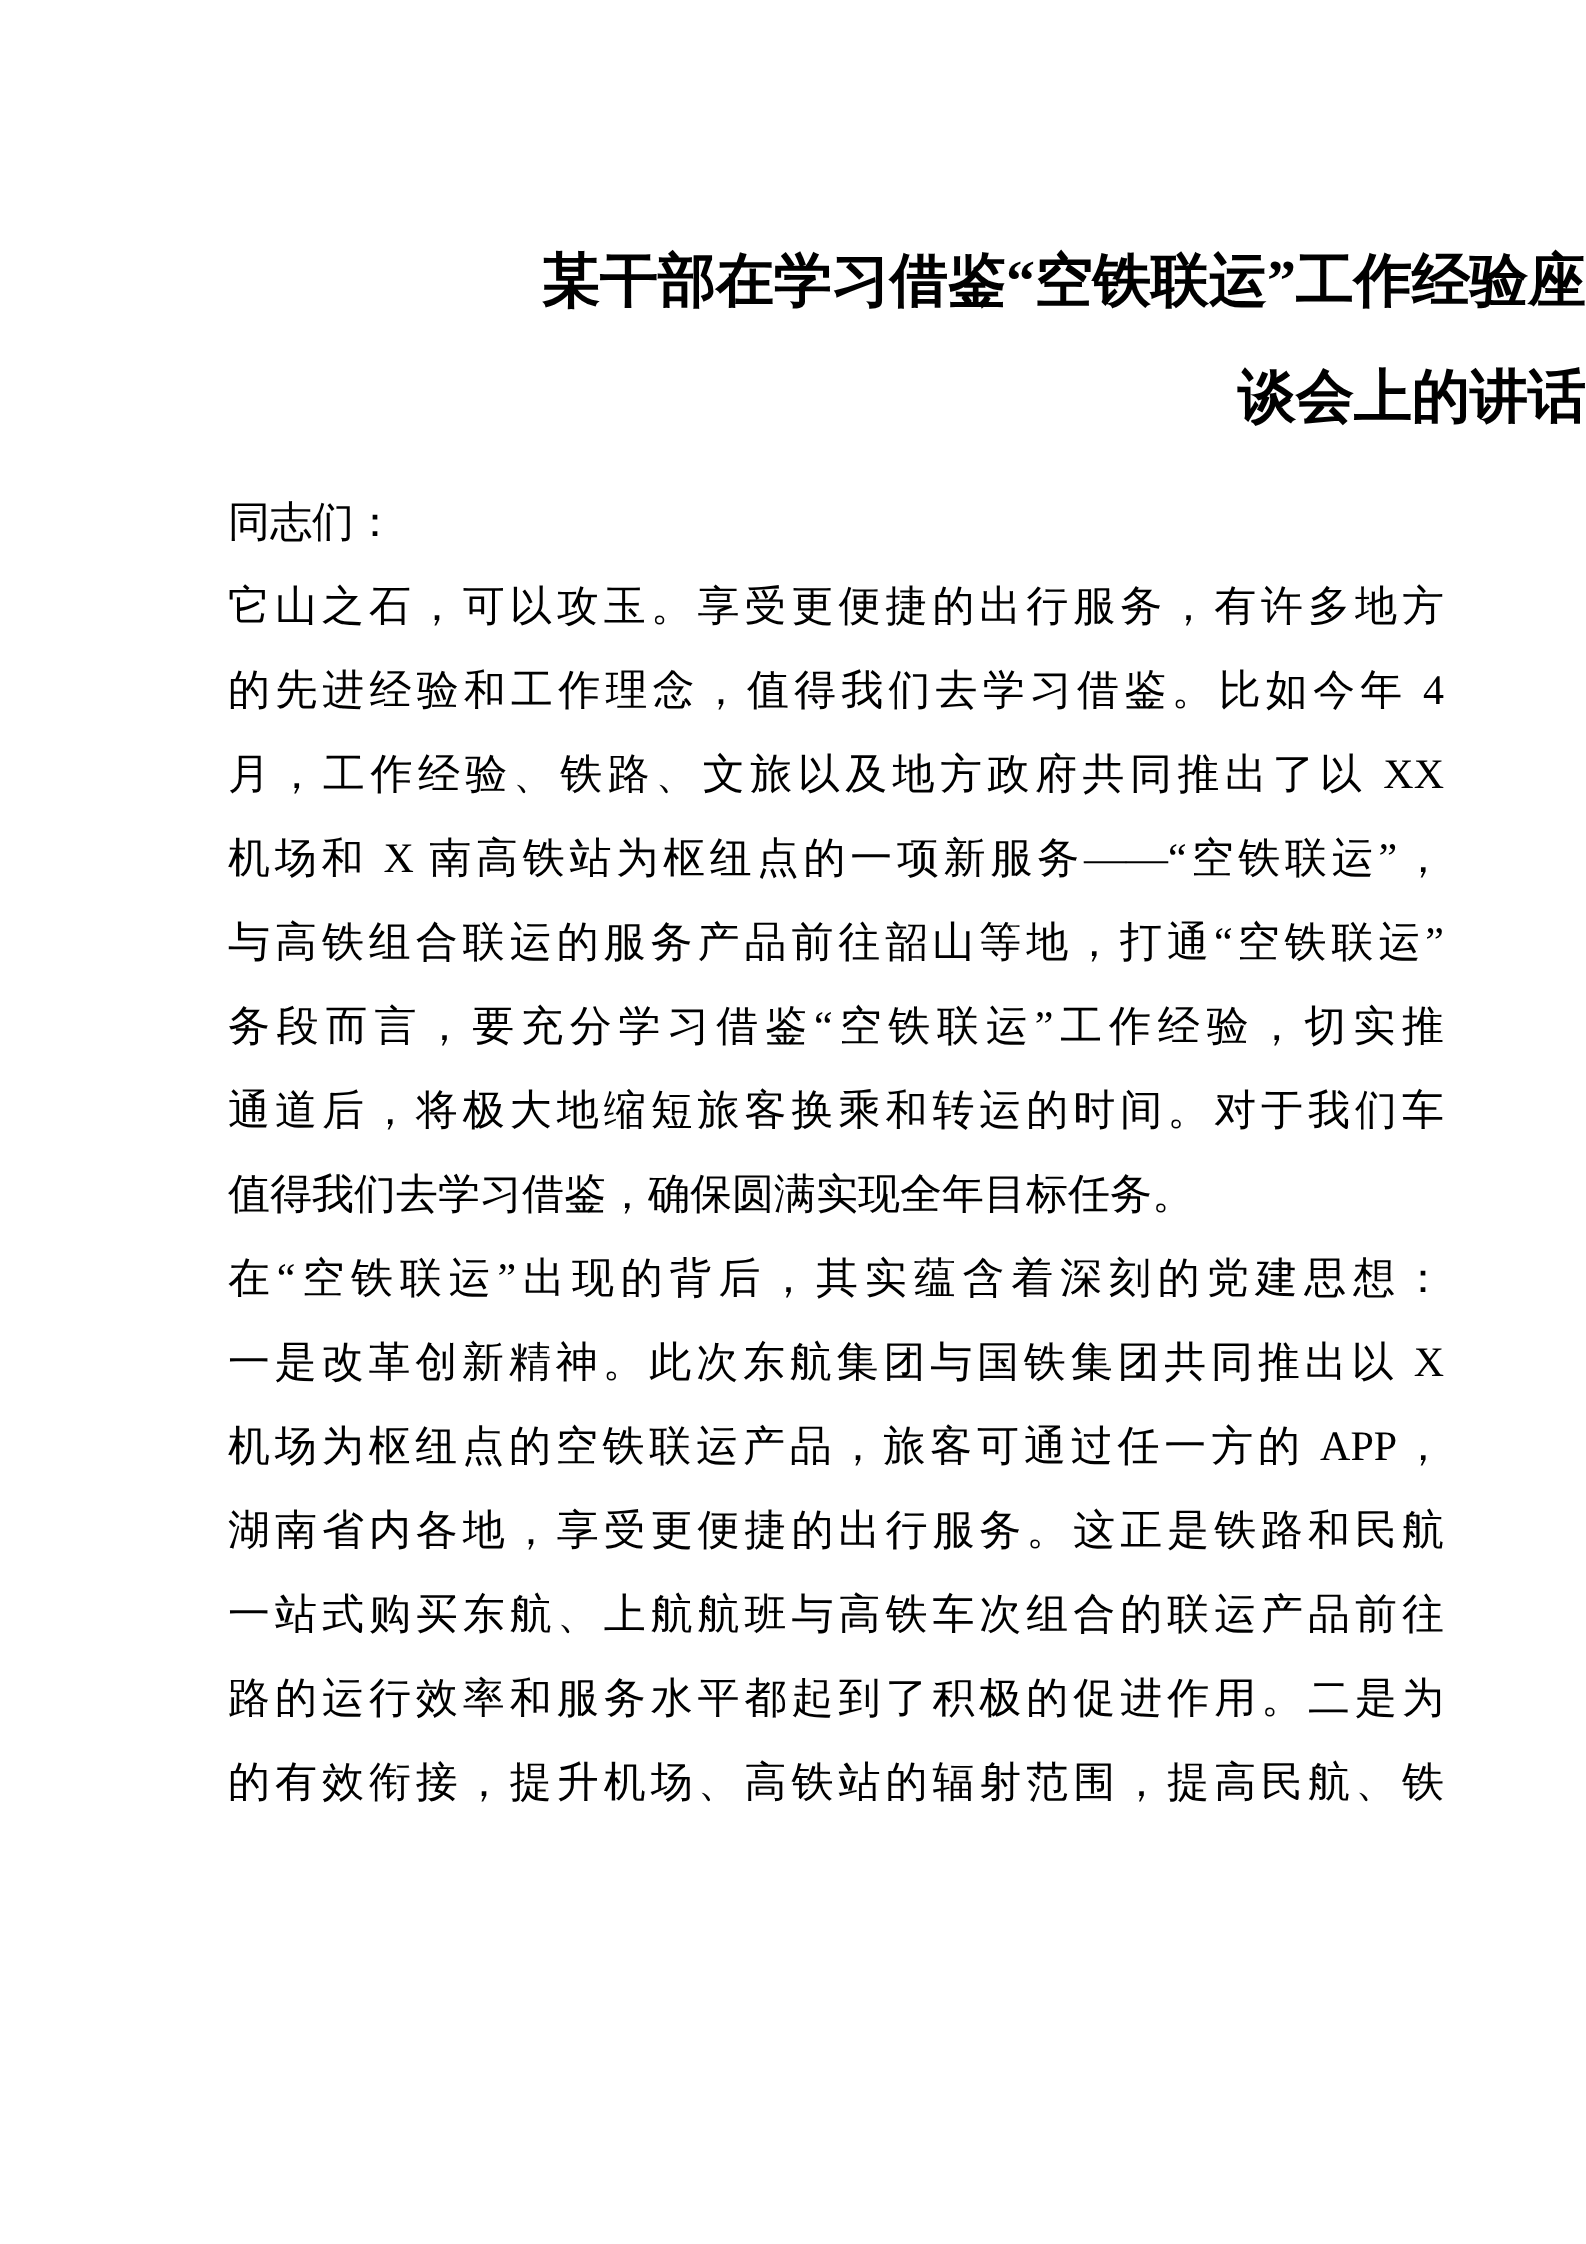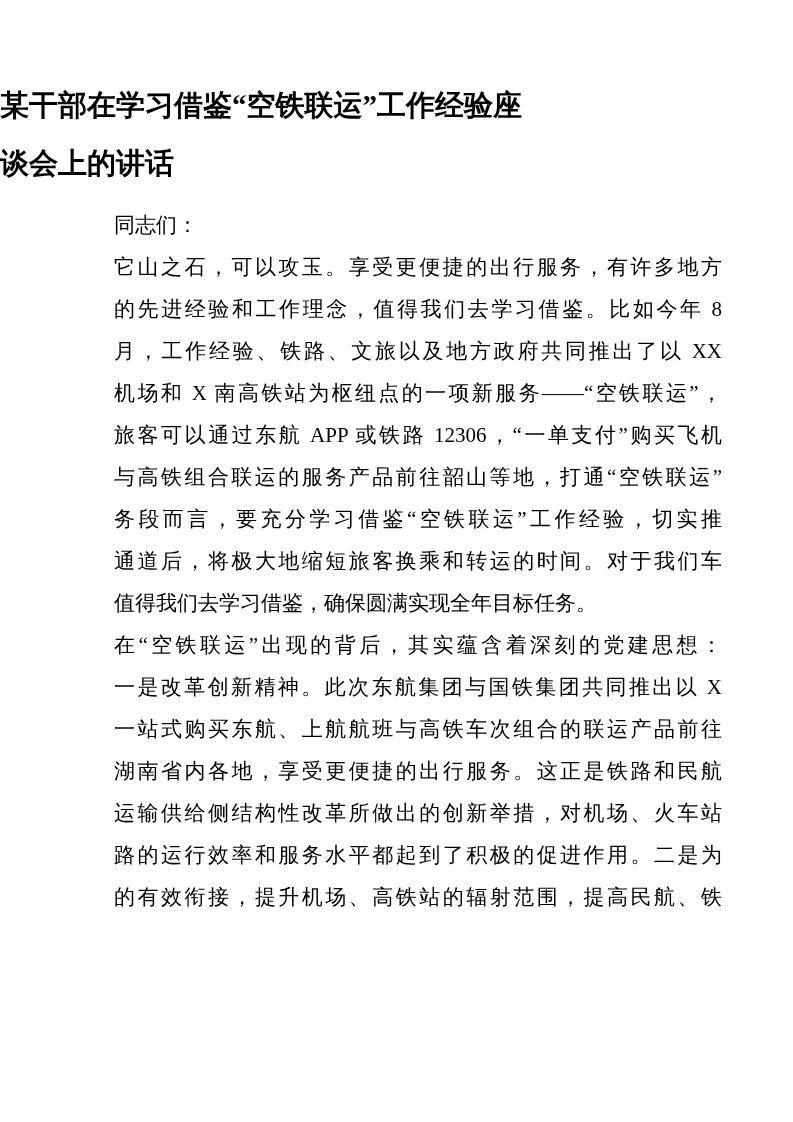--- a/index.html
+++ b/index.html
@@ -7,22 +7,22 @@
     position: relative;
     width: 793px;
     height: 1122px;
     background: #ffffff;
     color: #000000;
     font-family: "Liberation Serif", "DejaVu Serif", serif;
     overflow: hidden;
     box-sizing: border-box;
   }
   .title-block {
-    padding-top: 76px;
-    text-align: left;
+    padding-top: 112px;
+    text-align: right;
     font-size: 29px;
     font-weight: 700;
     line-height: 58px;
     color: #000000;
   }
   .title-line { white-space: nowrap; }
   .body-block {
     margin: 12px 71px 0 114px;
     font-size: 21px;
     line-height: 42px;
@@ -43,29 +43,28 @@
 <body>
 
 <div class="page">
   <div class="title-block">
     <div class="title-line">某干部在学习借鉴“空铁联运”工作经验座</div>
     <div class="title-line">谈会上的讲话</div>
   </div>
   <div class="body-block">
       <div class="text-line noexpand">同志们：</div>
       <div class="text-line">它山之石，可以攻玉。享受更便捷的出行服务，有许多地方</div>
-      <div class="text-line">的先进经验和工作理念，值得我们去学习借鉴。比如今年 8</div>
+      <div class="text-line">的先进经验和工作理念，值得我们去学习借鉴。比如今年 4</div>
       <div class="text-line">月，工作经验、铁路、文旅以及地方政府共同推出了以 XX</div>
       <div class="text-line">机场和 X 南高铁站为枢纽点的一项新服务——“空铁联运”，</div>
-      <div class="text-line">旅客可以通过东航 APP 或铁路 12306，“一单支付”购买飞机</div>
       <div class="text-line">与高铁组合联运的服务产品前往韶山等地，打通“空铁联运”</div>
       <div class="text-line">务段而言，要充分学习借鉴“空铁联运”工作经验，切实推</div>
       <div class="text-line">通道后，将极大地缩短旅客换乘和转运的时间。对于我们车</div>
       <div class="text-line noexpand">值得我们去学习借鉴，确保圆满实现全年目标任务。</div>
       <div class="text-line">在“空铁联运”出现的背后，其实蕴含着深刻的党建思想：</div>
       <div class="text-line">一是改革创新精神。此次东航集团与国铁集团共同推出以 X</div>
+      <div class="text-line">机场为枢纽点的空铁联运产品，旅客可通过任一方的 APP，</div>
+      <div class="text-line">湖南省内各地，享受更便捷的出行服务。这正是铁路和民航</div>
       <div class="text-line">一站式购买东航、上航航班与高铁车次组合的联运产品前往</div>
-      <div class="text-line">湖南省内各地，享受更便捷的出行服务。这正是铁路和民航</div>
-      <div class="text-line">运输供给侧结构性改革所做出的创新举措，对机场、火车站</div>
       <div class="text-line">路的运行效率和服务水平都起到了积极的促进作用。二是为</div>
       <div class="text-line">的有效衔接，提升机场、高铁站的辐射范围，提高民航、铁</div>
     </div>
 </div>
 
 </body></html>

